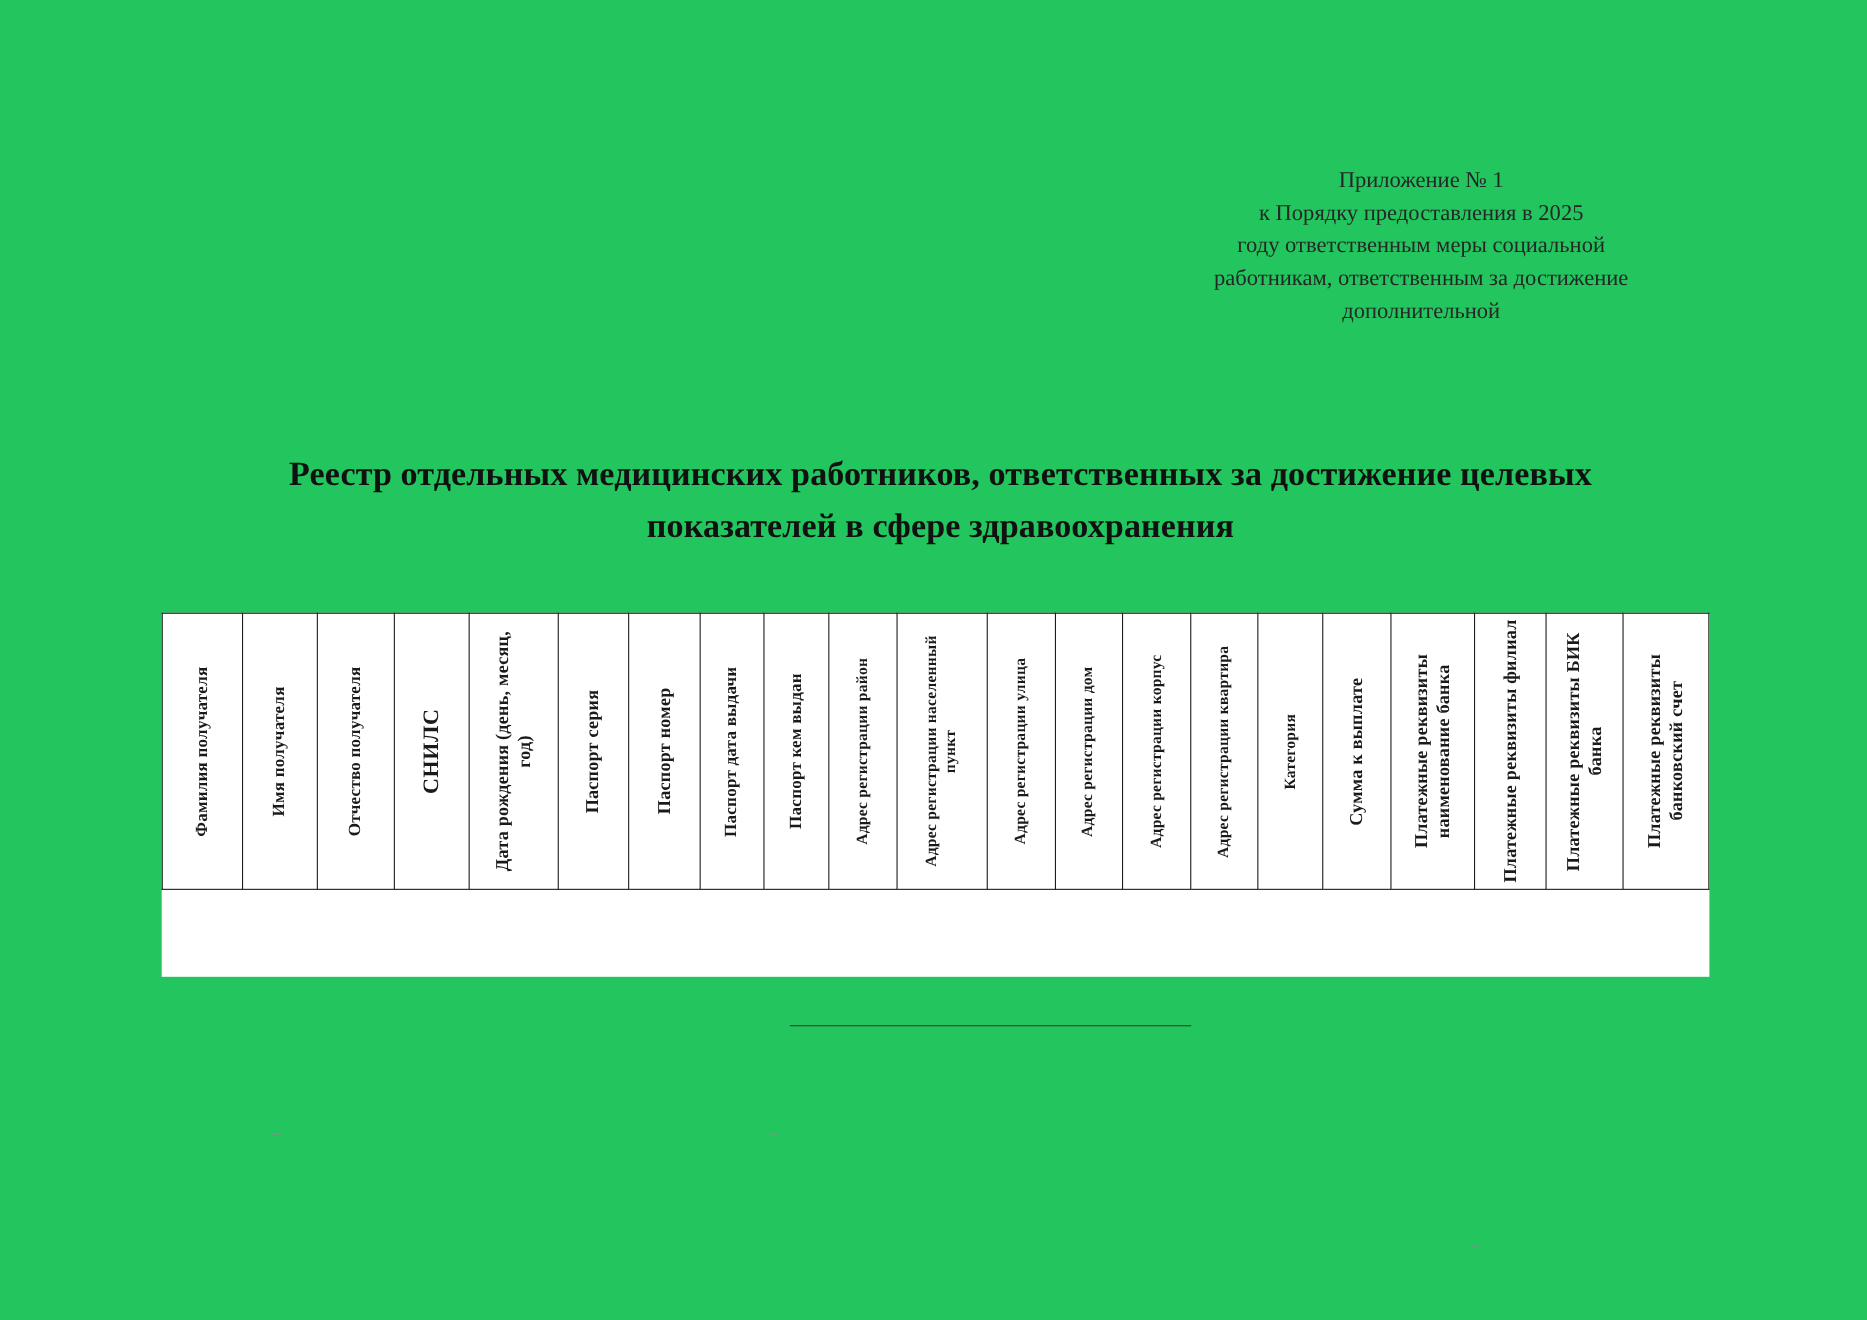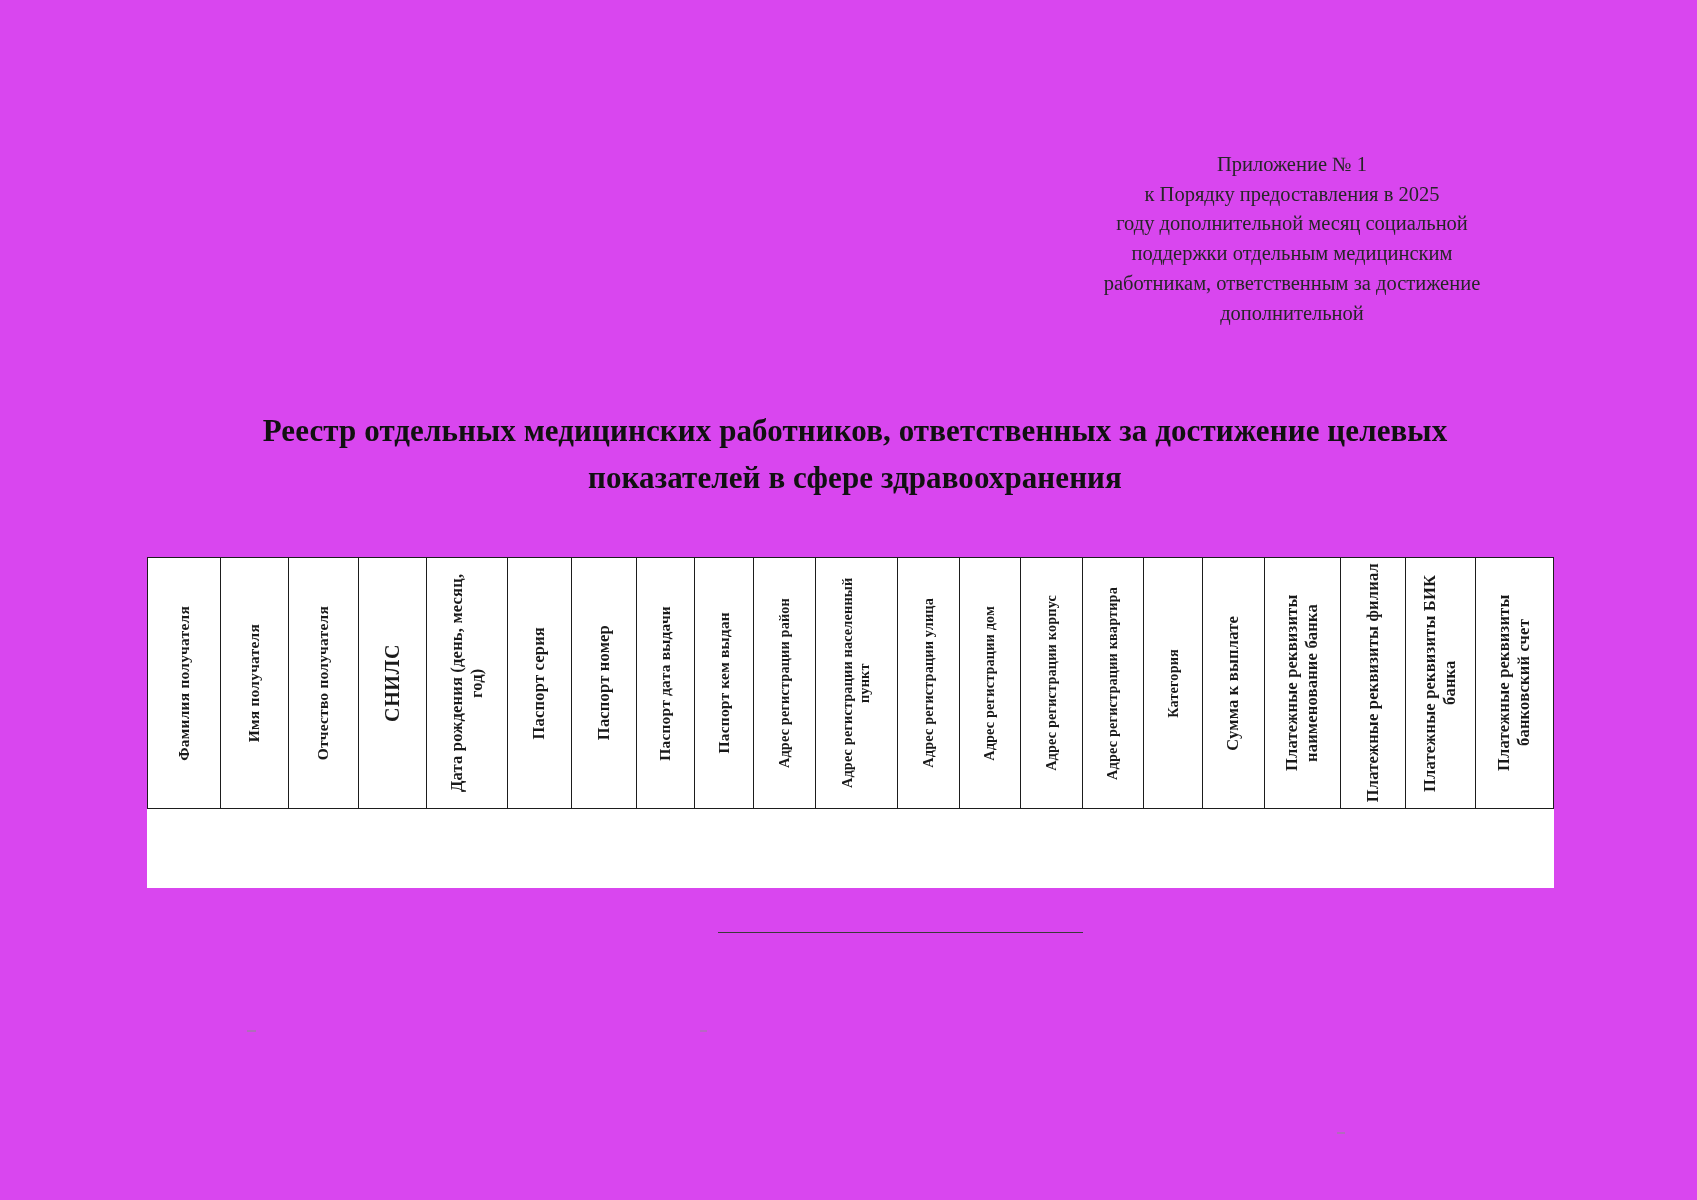--- a/index.html
+++ b/index.html
@@ -12,21 +12,21 @@
     height: 1200px;
     position: relative;
     font-family: "Liberation Serif", serif;
     color: #1a1a1a;
     overflow: hidden;
   }
 
   .page {
     position: absolute;
     inset: 0;
-    background: #d946ef;
+    background: #22c55e;
   }
 
   
   .appendix {
     position: absolute;
     top: 150px;
     right: 190px;
     width: 430px;
     text-align: center;
     font-size: 20.5px;
@@ -116,22 +116,21 @@
   .speck.s3 { top: 1132px; left: 1337px; width: 8px;  height: 2px; opacity: .5; }
 </style>
 </head>
 <body>
 
 <div class="page">
 
   <div class="appendix">
     <span class="line">Приложение № 1</span>
     <span class="line">к Порядку предоставления в 2025</span>
-    <span class="line">году дополнительной месяц социальной</span>
-    <span class="line">поддержки отдельным медицинским</span>
+    <span class="line">году ответственным меры социальной</span>
     <span class="line">работникам, ответственным за достижение</span>
     <span class="line">дополнительной</span>
   </div>
 
   <div class="doc-title">Реестр отдельных медицинских работников, ответственных за достижение целевых показателей в сфере здравоохранения</div>
 
   <div class="table-wrap">
     <table class="registry">
       <colgroup>
         <col style="width:5.0%">

